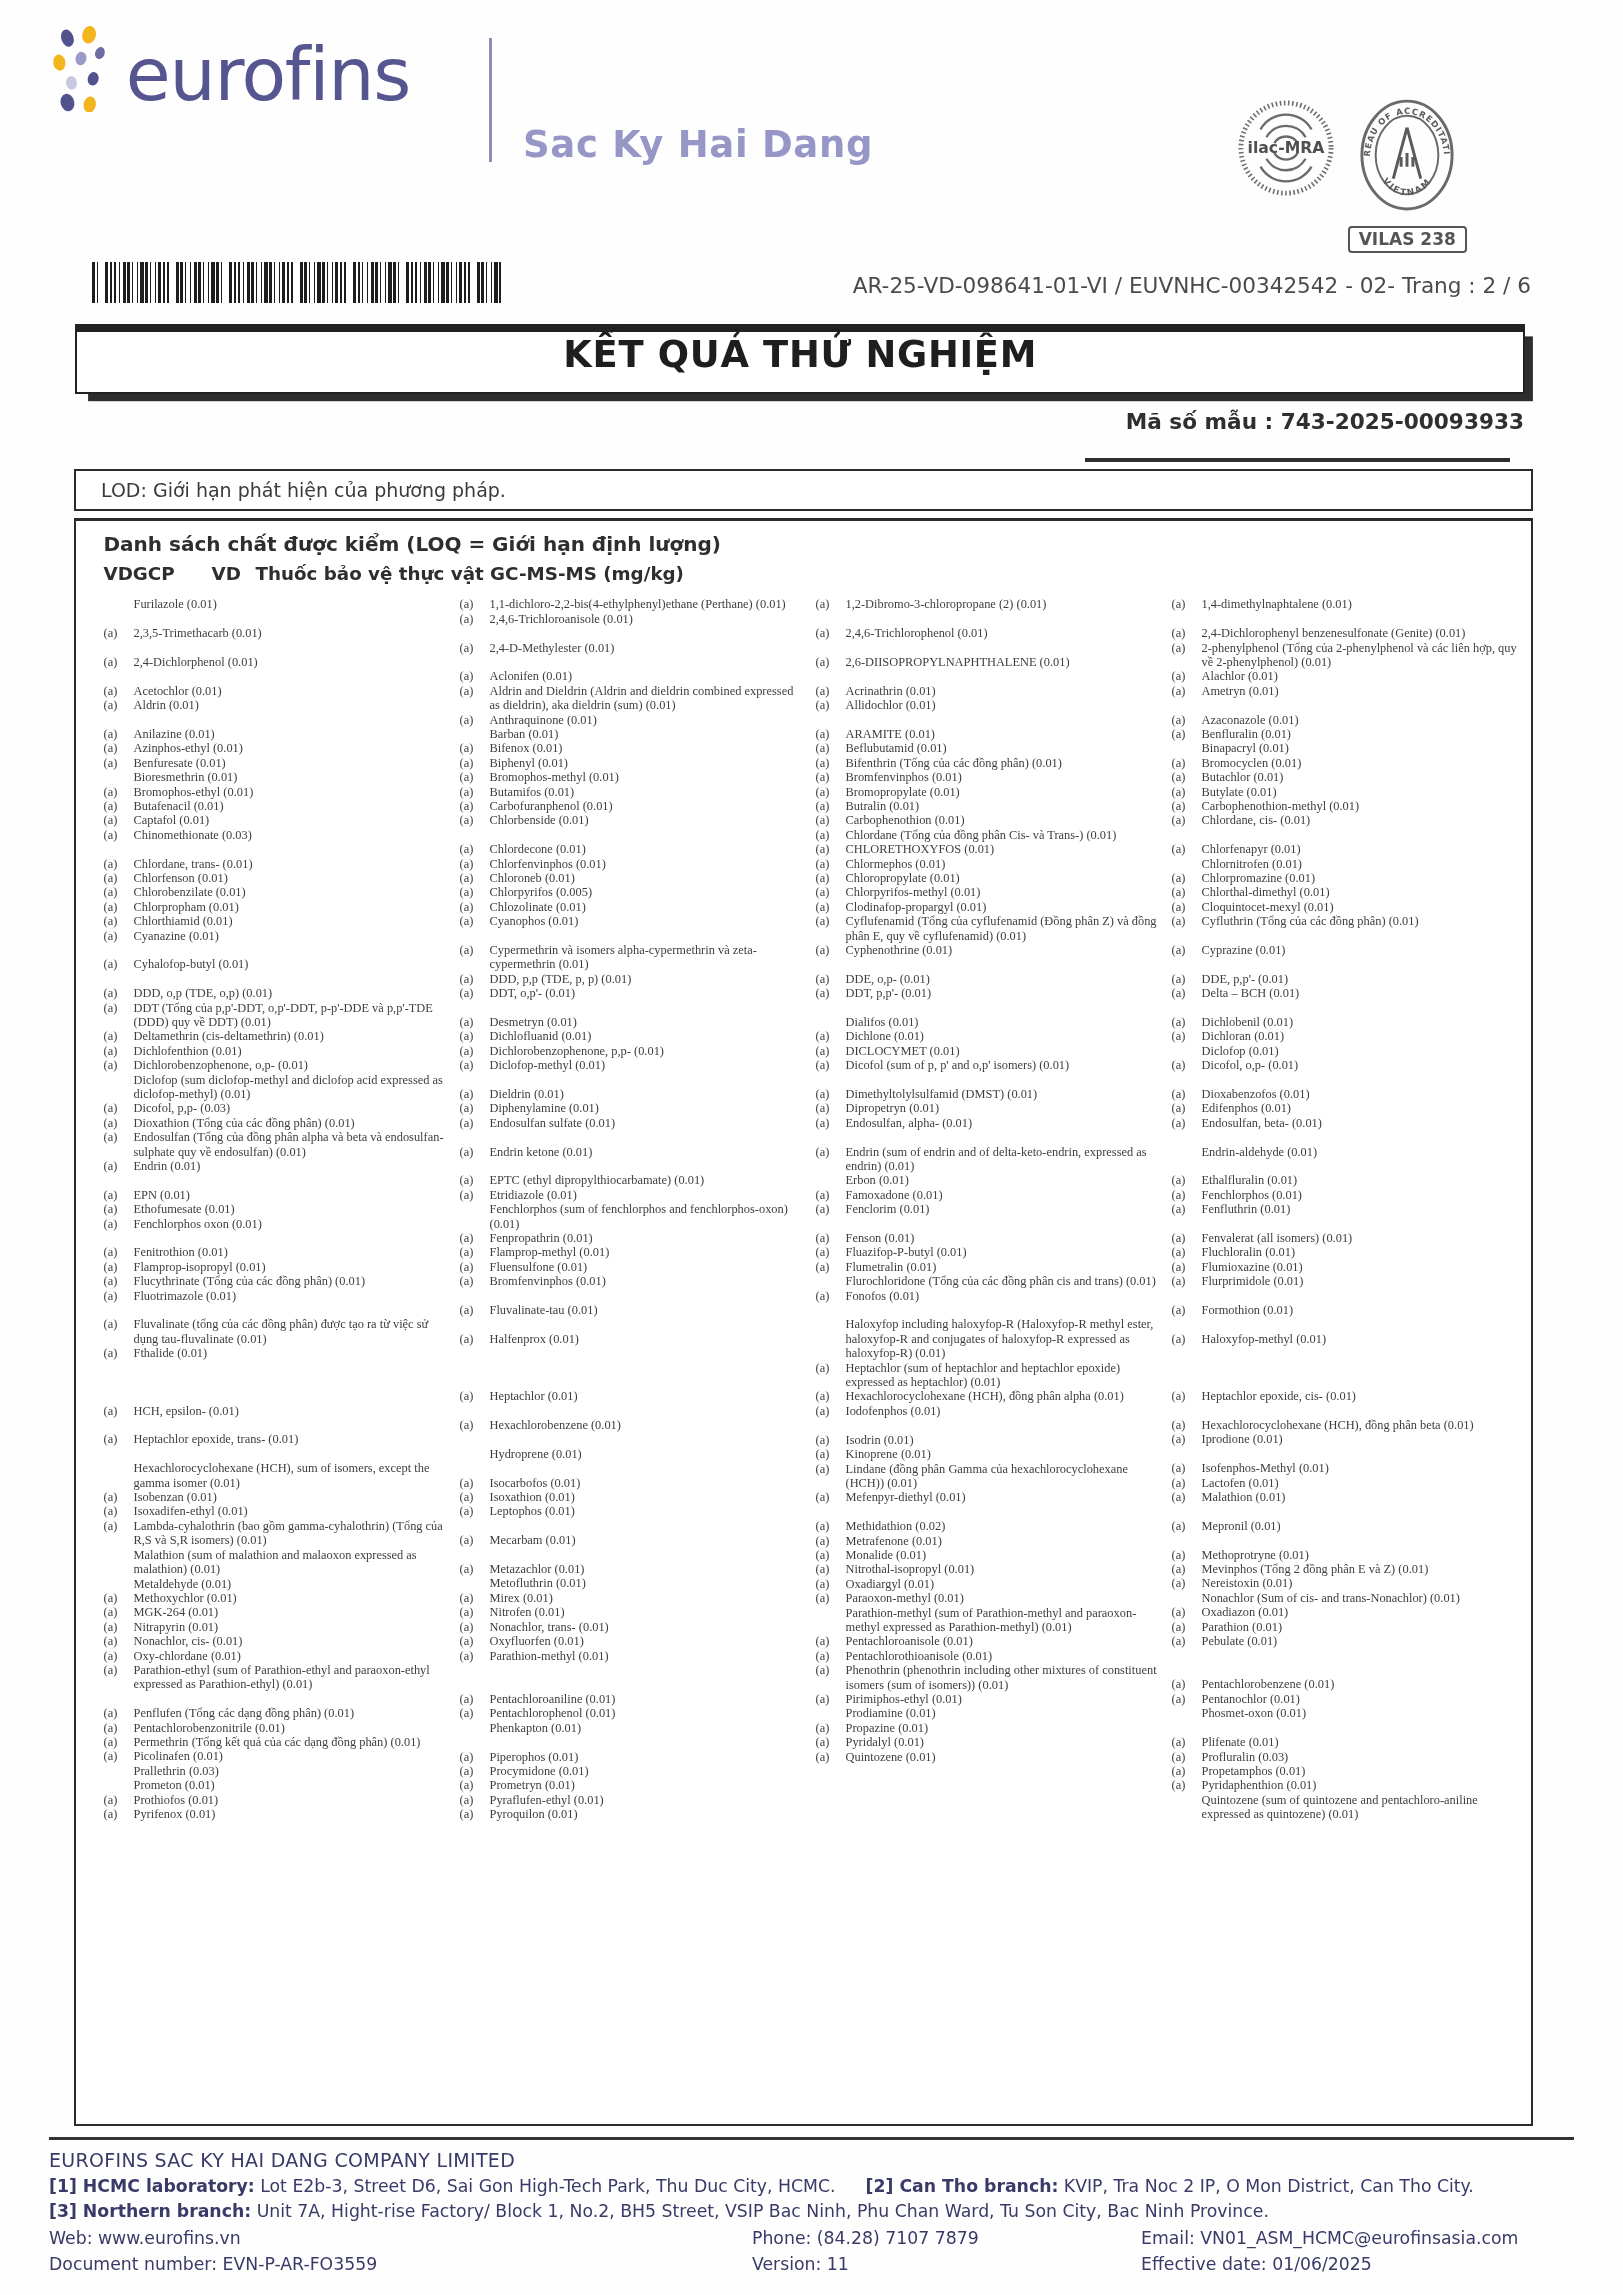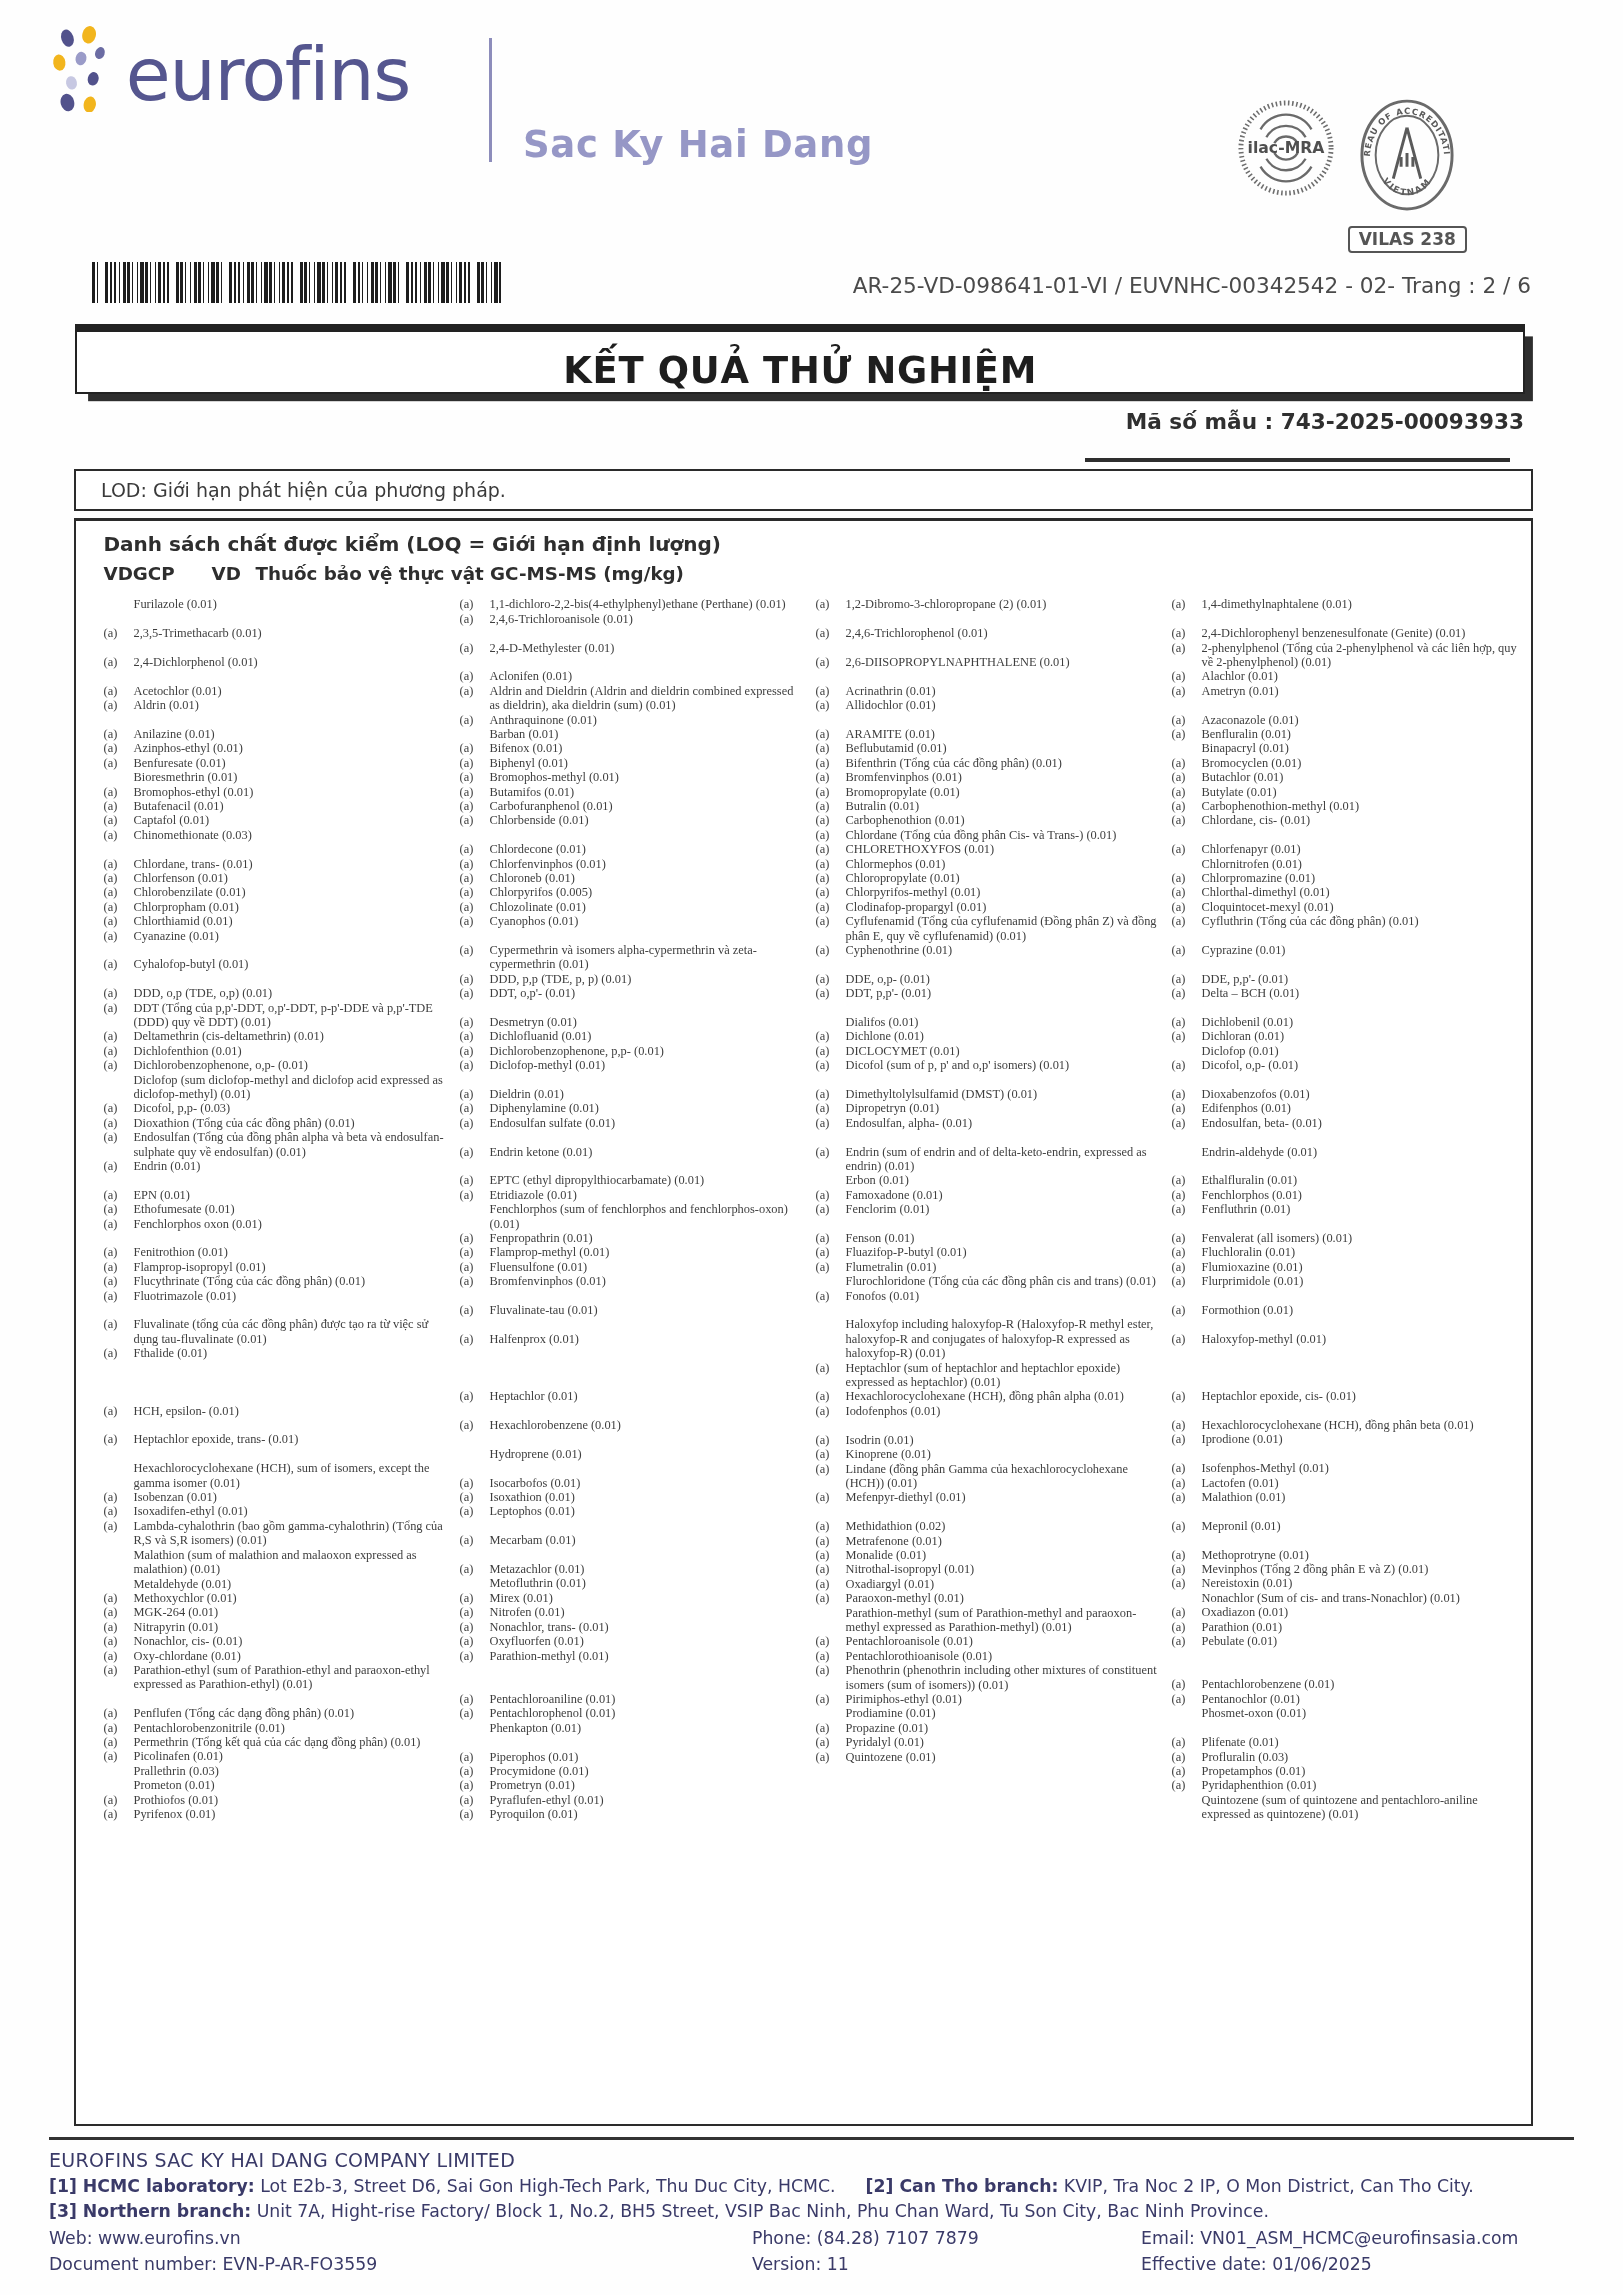--- a/index.html
+++ b/index.html
@@ -16,21 +16,21 @@
   .vilas-box{border:2px solid #555;border-radius:3.9px;padding:1.3px 9.2px;font-size:17px;font-weight:bold;color:#555;margin-top:9px;background:#fff;}
 
   
   .barcode{position:absolute;left:92px;top:262px;width:409px;height:41px;
      background:repeating-linear-gradient(90deg,#1d1d1d 0 2.6px,#ffffff 2.6px 4.6px,#1d1d1d 4.6px 5.9px,#ffffff 5.9px 9.8px,#1d1d1d 9.8px 10.5px,#ffffff 10.5px 13px,#1d1d1d 13px 16.3px,#ffffff 16.3px 17.7px);}
   .doc-ref{position:absolute;top:273px;right:92px;font-size:21.6px;font-weight:400;color:#4a4a4a;}
 
   
   .title-box{position:absolute;left:75px;right:98px;top:324px;height:60px;background:#fff;
      border:2px solid #222;border-top-width:8.5px;box-shadow:10.5px 9.8px 0 -2.6px #2e2e2e;
-     display:flex;align-items:flex-end;justify-content:center;}
+     display:flex;align-items:flex-start;justify-content:center;}
   .title-box span{font-size:38px;font-weight:bold;color:#1e1e1e;letter-spacing:0.7px;transform:scaleX(.97);}
 
   .sample-code{position:absolute;top:409px;right:99px;font-size:21.6px;font-weight:bold;color:#2f2f2f;}
   .sample-underline{position:absolute;top:458px;left:1085px;width:425px;height:3.9px;background:#2e2e2e;}
 
   
   .lod-box{position:absolute;left:74px;right:90px;top:469px;height:38px;border:2px solid #2b2b2b;
      display:flex;align-items:center;padding-left:25px;font-size:19px;color:#3a3a3a;background:#fff;}
 
   

